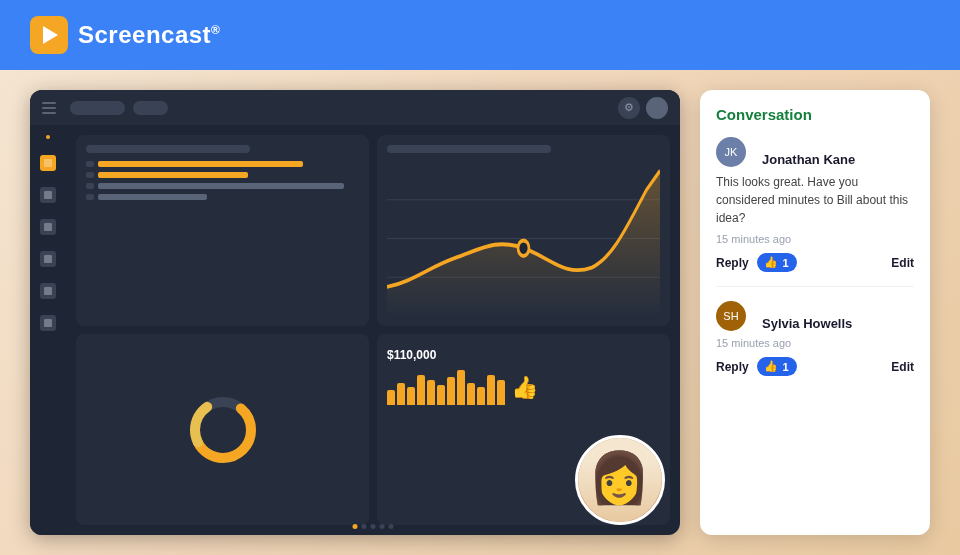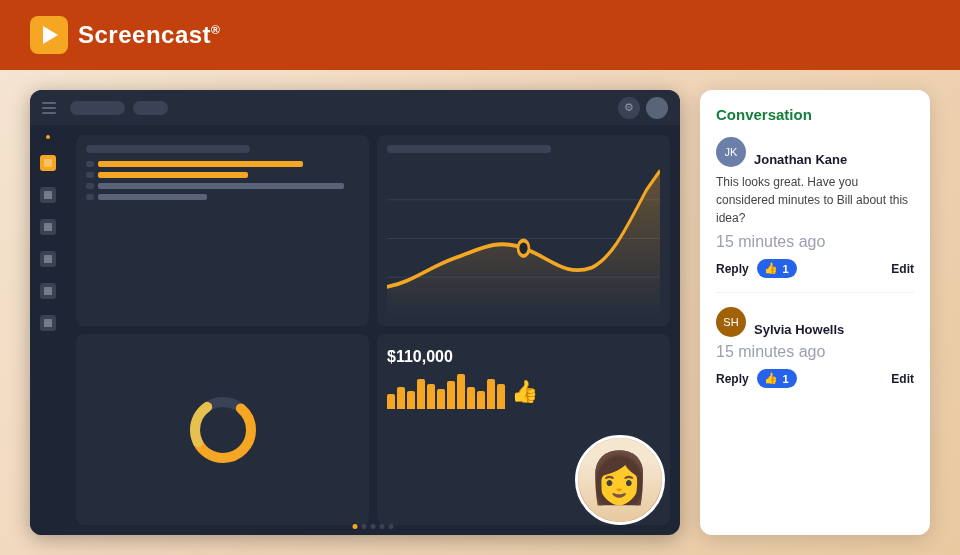--- a/index.html
+++ b/index.html
@@ -8,21 +8,21 @@
       height: 555px;
       background: linear-gradient(135deg, #f5e6d3 0%, #f0d5b8 50%, #e8c9a0 100%);
       font-family: -apple-system, BlinkMacSystemFont, 'Segoe UI', sans-serif;
       display: flex;
       flex-direction: column;
       overflow: hidden;
     }
 
     
     .header {
-      background: #c2410c;
+      background: #3b82f6;
       height: 70px;
       display: flex;
       align-items: center;
       padding: 16px 30px;
       flex-shrink: 0;
     }
     .logo-container {
       display: flex;
       align-items: center;
       gap: 10px;
@@ -236,21 +236,21 @@
     .bar-fill.dim { background: #5a6478; }
 
     
     .stat-area {
       display: flex;
       flex-direction: column;
       gap: 4px;
     }
     .stat-number {
       color: white;
-      font-size: 16px;
+      font-size: 12px;
       font-weight: 700;
       margin-top: 4px;
     }
     .mini-bars {
       display: flex;
       align-items: flex-end;
       gap: 2px;
       height: 35px;
       margin-top: 4px;
     }
@@ -327,21 +327,21 @@
 
     .comment-card {
       display: flex;
       flex-direction: column;
       gap: 6px;
     }
 
     .comment-header {
       display: flex;
       align-items: center;
-      gap: 8px;
+      gap: 16px;
     }
 
     .commenter-avatar {
       width: 30px;
       height: 30px;
       border-radius: 50%;
       background: #8a9ab5;
       display: flex;
       align-items: center;
       justify-content: center;
@@ -361,21 +361,21 @@
     }
 
     .comment-text {
       font-size: 12px;
       color: #444;
       line-height: 1.5;
       padding-left: 0;
     }
 
     .comment-time {
-      font-size: 16px;
+      font-size: 11px;
       color: #9aa0b0;
     }
 
     .comment-actions {
       display: flex;
       align-items: center;
       gap: 8px;
       margin-top: 2px;
     }
 

